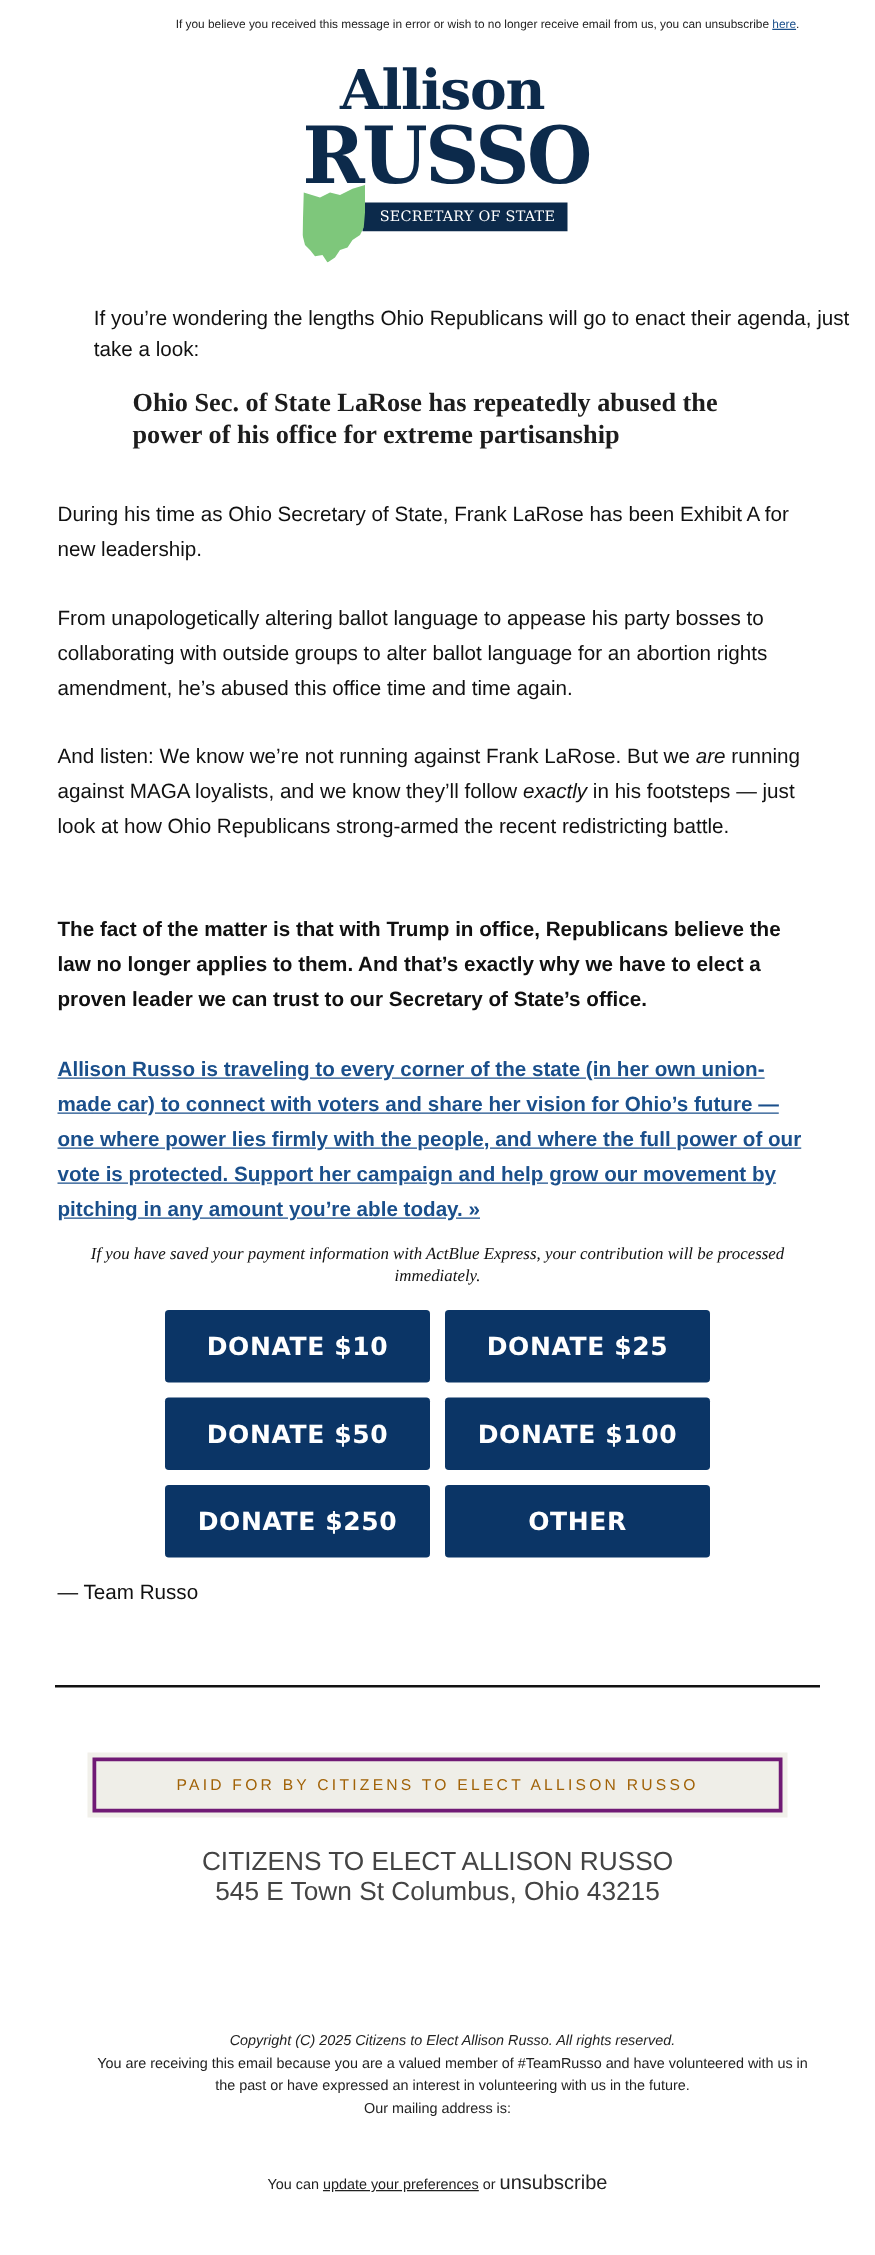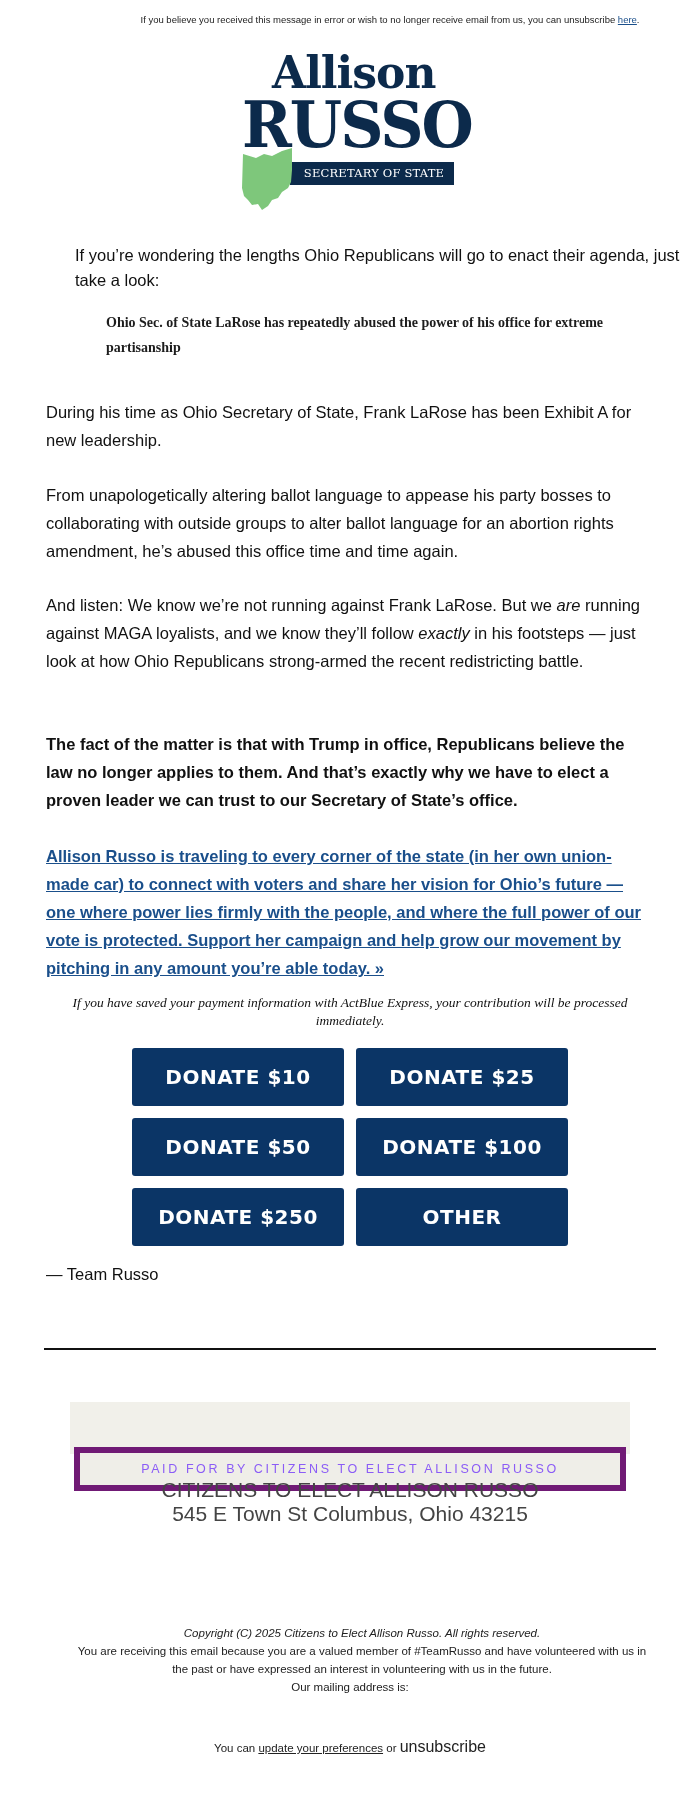--- a/index.html
+++ b/index.html
@@ -39,21 +39,21 @@
       font-family: "DejaVu Serif", serif; font-size: 11.5px; line-height: 23px;
       letter-spacing: 0.2px;
     }
     .logo svg.ohio { position: absolute; left: 0; top: 100px; }
 
     .content { position: absolute; left: 46px; width: 608px; }
     .p { font-size: 16.5px; line-height: 28px; color: #111; }
     .intro { top: 243px; line-height: 25px; margin-left: 29px; }
     .headline {
       position: absolute; top: 310px; left: 106px; width: 500px;
-      font-family: "Liberation Serif", serif; font-weight: bold; font-size: 14px;
+      font-family: "Liberation Serif", serif; font-weight: bold; font-size: 21px;
       line-height: 25px; color: #1d1d1d;
     }
     .p1 { top: 398px; }
     .p2 { top: 481px; }
     .p3 { top: 591px; }
     .p4 { top: 730px; font-weight: bold; }
     .p5 { top: 842px; font-weight: bold; }
     .p5 a { color: #1a4f8b; text-decoration: underline; }
     .note {
       position: absolute; top: 994px; left: 46px; width: 608px;
@@ -70,23 +70,23 @@
       font-size: 20px; display: flex; align-items: center; justify-content: center;
       text-decoration: none; letter-spacing: 0.5px; cursor: pointer;
     }
     .signoff { position: absolute; top: 1265px; left: 46px; font-size: 16.5px; color: #111; }
     .divider { position: absolute; top: 1348px; left: 44px; width: 612px; height: 2px; background: #111; }
     .paid-outer {
       position: absolute; top: 1402px; left: 70px; width: 560px; height: 52px;
       background: #f1f0ea; padding: 4px;
     }
     .paid-inner {
-      width: 100%; height: 100%; border: 6px solid #701a75; background: #efeee8;
+      width: 100%; height: 100%; border: 3px solid #701a75; background: #efeee8;
       display: flex; align-items: center; justify-content: center;
-      font-size: 12.5px; letter-spacing: 2.6px; color: #8b5cf6; margin-top: 41px;
+      font-size: 12.5px; letter-spacing: 2.6px; color: #a16207;
     }
     .org {
       position: absolute; top: 1478px; left: 0; width: 700px; text-align: center;
       font-size: 21px; line-height: 24px; color: #444;
     }
     .footer {
       position: absolute; left: 0; width: 700px; text-align: center;
       font-size: 11.5px; line-height: 18px; color: #222;
     }
     .copyright { top: 1624px; padding-left: 24px; }

